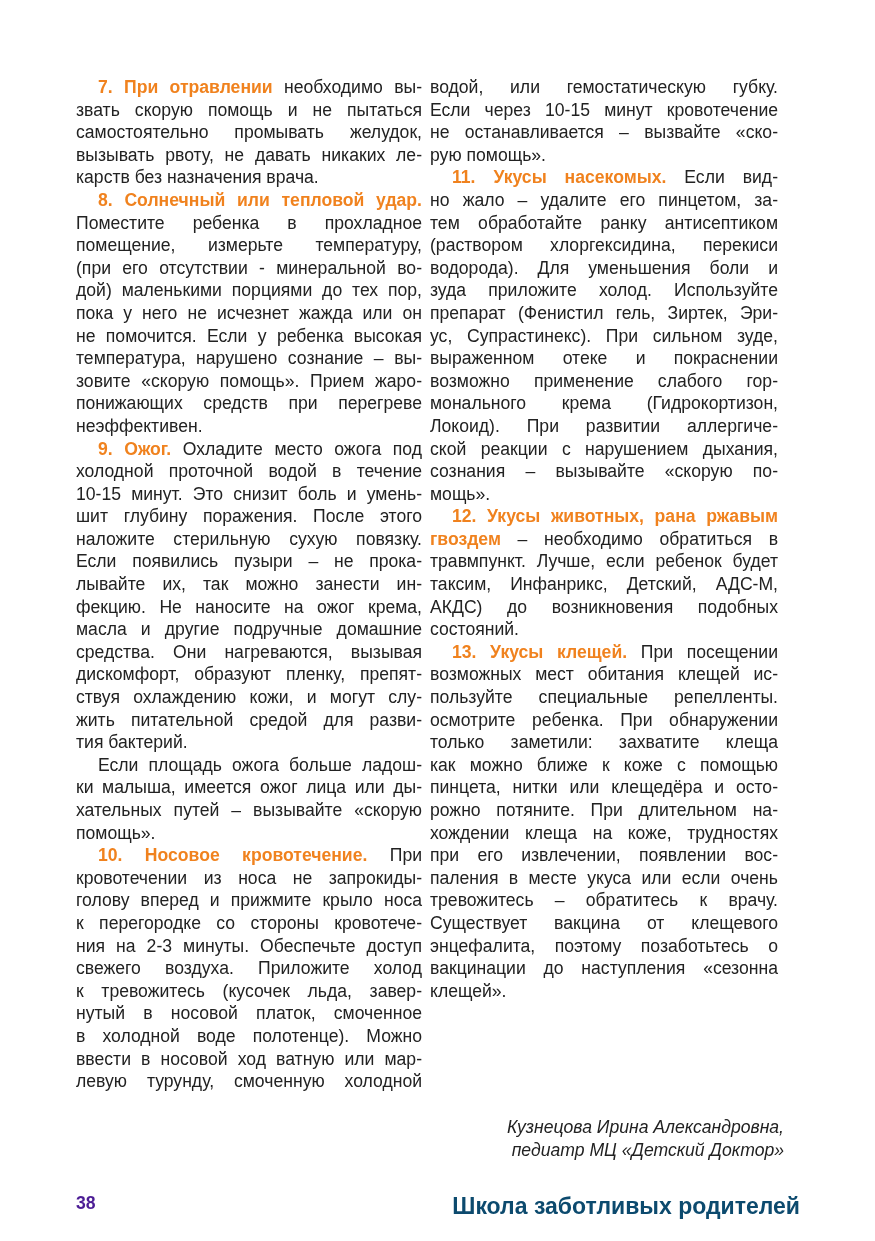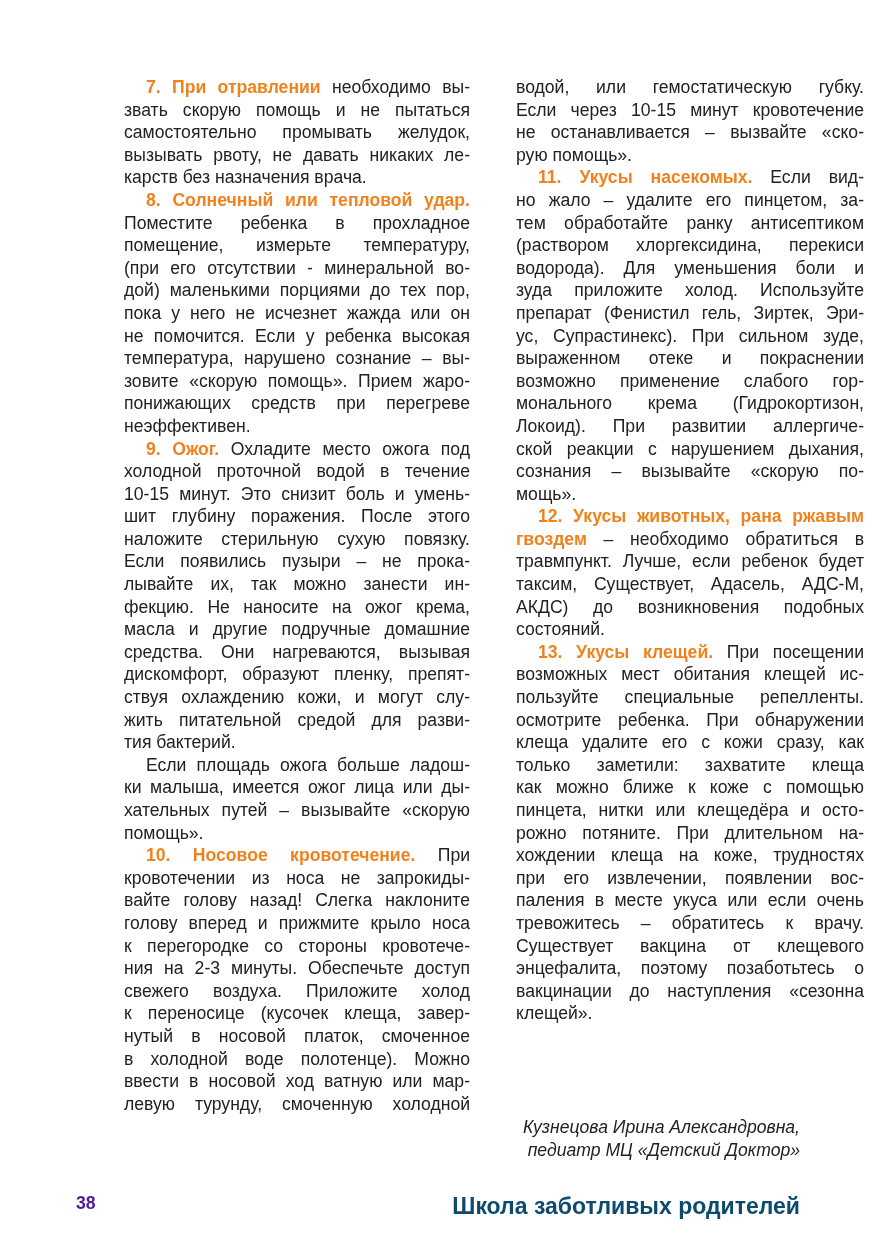--- a/index.html
+++ b/index.html
@@ -1,25 +1,25 @@
 <!DOCTYPE html>
 <html><head>
 <meta charset="utf-8">
 <style>
   html, body { margin: 0; padding: 0; background: #ffffff; }
   body { width: 875px; height: 1241px; position: relative; overflow: hidden;
          font-family: "Liberation Sans", "DejaVu Sans", sans-serif; color: #222222; }
-  .col { position: absolute; top: 76px; font-size: 17.6px; line-height: 22.6px; margin-left: 48px; }
+  .col { position: absolute; top: 76px; font-size: 17.6px; line-height: 22.6px; }
   .col.left { left: 76px; width: 346px; }
-  .col.right { left: 468px; width: 348px; }
+  .col.right { left: 430px; width: 348px; }
   .ln { display: block; text-align: justify; text-align-last: justify; white-space: nowrap; height: 22.6px; }
   .ln.last { text-align-last: left; }
   .ln.ind { padding-left: 22px; }
   .hl { color: #f0821e; font-weight: bold; }
-  .sign { position: absolute; right: 75px; top: 1116px; text-align: right; font-style: italic;
+  .sign { position: absolute; right: 91px; top: 1116px; text-align: right; font-style: italic;
           font-size: 17.6px; line-height: 22.6px; color: #222; }
   .pg { position: absolute; left: 76px; top: 1193px; font-size: 17.6px; font-weight: bold; color: #4c1d95; }
   .foot { position: absolute; right: 75px; top: 1193px; font-size: 23px; font-weight: bold; color: #0c4a6e; }
 </style>
 </head>
 <body>
 
 <div class="col left" id="colL">
     <span class="ln ind"><span class="hl">7. При отравлении</span><span> необходимо вы-</span></span>
     <span class="ln"><span>звать скорую помощь и не пытаться</span></span>
@@ -50,26 +50,25 @@
     <span class="ln"><span>дискомфорт, образуют пленку, препят-</span></span>
     <span class="ln"><span>ствуя охлаждению кожи, и могут слу-</span></span>
     <span class="ln"><span>жить питательной средой для разви-</span></span>
     <span class="ln last"><span>тия бактерий.</span></span>
     <span class="ln ind"><span>Если площадь ожога больше ладош-</span></span>
     <span class="ln"><span>ки малыша, имеется ожог лица или ды-</span></span>
     <span class="ln"><span>хательных путей – вызывайте «скорую</span></span>
     <span class="ln last"><span>помощь».</span></span>
     <span class="ln ind"><span class="hl">10. Носовое кровотечение.</span><span> При</span></span>
     <span class="ln"><span>кровотечении из носа не запрокиды-</span></span>
-    <span class="ln"><span>вайте голову назад! Слегка наклоните</span></span>
     <span class="ln"><span>голову вперед и прижмите крыло носа</span></span>
     <span class="ln"><span>к перегородке со стороны кровотече-</span></span>
     <span class="ln"><span>ния на 2-3 минуты. Обеспечьте доступ</span></span>
     <span class="ln"><span>свежего воздуха. Приложите холод</span></span>
-    <span class="ln"><span>к переносице (кусочек клеща, завер-</span></span>
+    <span class="ln"><span>к тревожитесь (кусочек льда, завер-</span></span>
     <span class="ln"><span>нутый в носовой платок, смоченное</span></span>
     <span class="ln"><span>в холодной воде полотенце). Можно</span></span>
     <span class="ln"><span>ввести в носовой ход ватную или мар-</span></span>
     <span class="ln"><span>левую турунду, смоченную холодной</span></span>
   </div>
 <div class="col right" id="colR">
     <span class="ln"><span>водой, или гемостатическую губку.</span></span>
     <span class="ln"><span>Если через 10-15 минут кровотечение</span></span>
     <span class="ln"><span>не останавливается – вызвайте «ско-</span></span>
     <span class="ln last"><span>рую помощь».</span></span>
@@ -84,28 +83,27 @@
     <span class="ln"><span>выраженном отеке и покраснении</span></span>
     <span class="ln"><span>возможно применение слабого гор-</span></span>
     <span class="ln"><span>монального крема (Гидрокортизон,</span></span>
     <span class="ln"><span>Локоид). При развитии аллергиче-</span></span>
     <span class="ln"><span>ской реакции с нарушением дыхания,</span></span>
     <span class="ln"><span>сознания – вызывайте «скорую по-</span></span>
     <span class="ln last"><span>мощь».</span></span>
     <span class="ln ind"><span class="hl">12. Укусы животных, рана ржавым</span><span></span></span>
     <span class="ln"><span class="hl">гвоздем</span><span> – необходимо обратиться в</span></span>
     <span class="ln"><span>травмпункт. Лучше, если ребенок будет</span></span>
-    <span class="ln"><span>таксим, Существует, Адасель, АДС-М,</span></span>
+    <span class="ln"><span>таксим, Инфанрикс, Детский, АДС-М,</span></span>
     <span class="ln"><span>АКДС) до возникновения подобных</span></span>
     <span class="ln last"><span>состояний.</span></span>
     <span class="ln ind"><span class="hl">13. Укусы клещей.</span><span> При посещении</span></span>
     <span class="ln"><span>возможных мест обитания клещей ис-</span></span>
     <span class="ln"><span>пользуйте специальные репелленты.</span></span>
     <span class="ln"><span>осмотрите ребенка. При обнаружении</span></span>
-    <span class="ln"><span>клеща удалите его с кожи сразу, как</span></span>
     <span class="ln"><span>только заметили: захватите клеща</span></span>
     <span class="ln"><span>как можно ближе к коже с помощью</span></span>
     <span class="ln"><span>пинцета, нитки или клещедёра и осто-</span></span>
     <span class="ln"><span>рожно потяните. При длительном на-</span></span>
     <span class="ln"><span>хождении клеща на коже, трудностях</span></span>
     <span class="ln"><span>при его извлечении, появлении вос-</span></span>
     <span class="ln"><span>паления в месте укуса или если очень</span></span>
     <span class="ln"><span>тревожитесь – обратитесь к врачу.</span></span>
     <span class="ln"><span>Существует вакцина от клещевого</span></span>
     <span class="ln"><span>энцефалита, поэтому позаботьтесь о</span></span>

